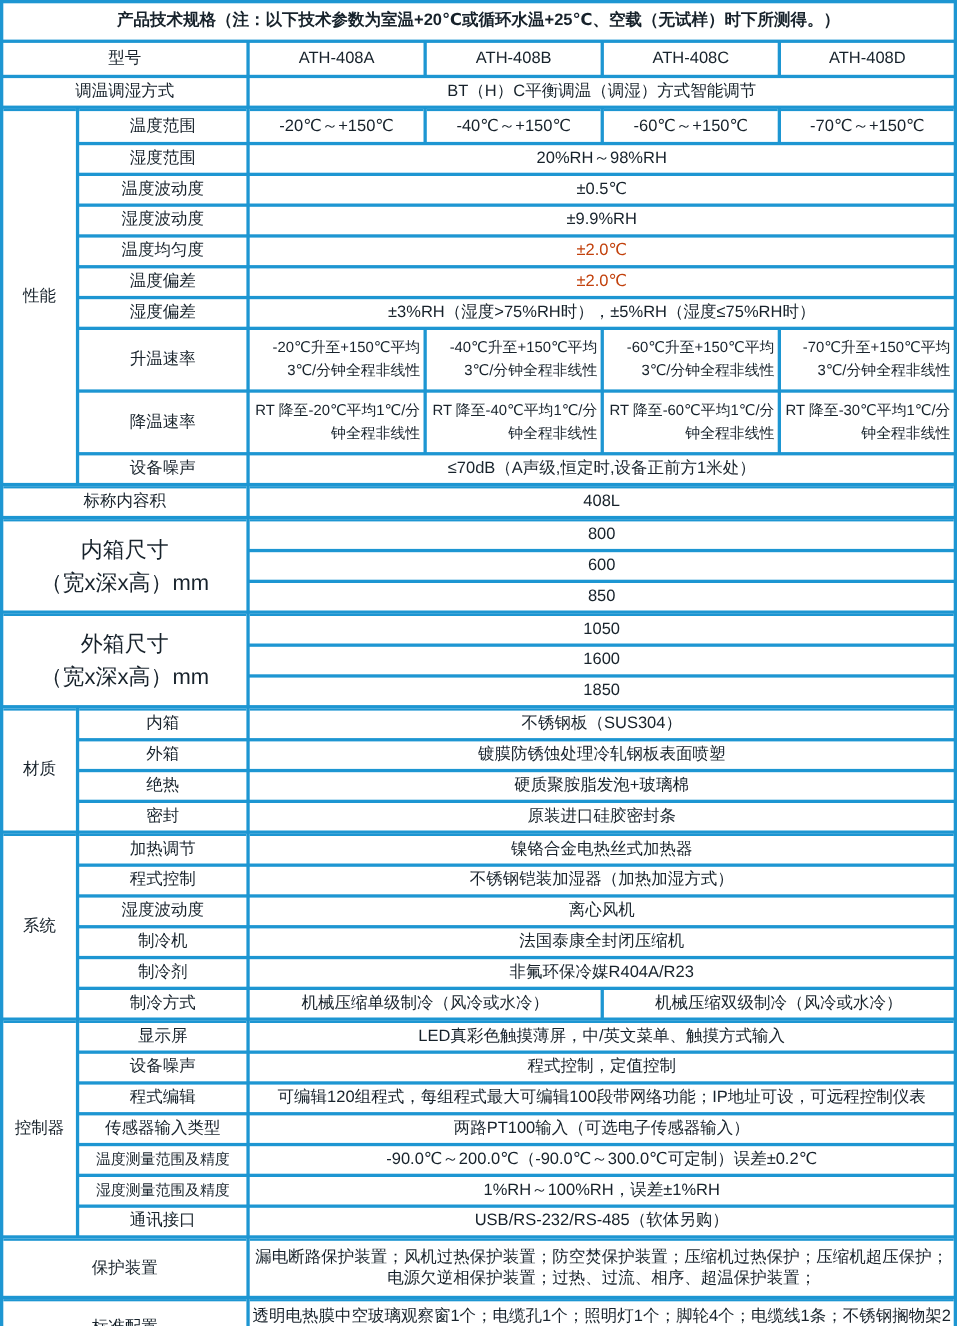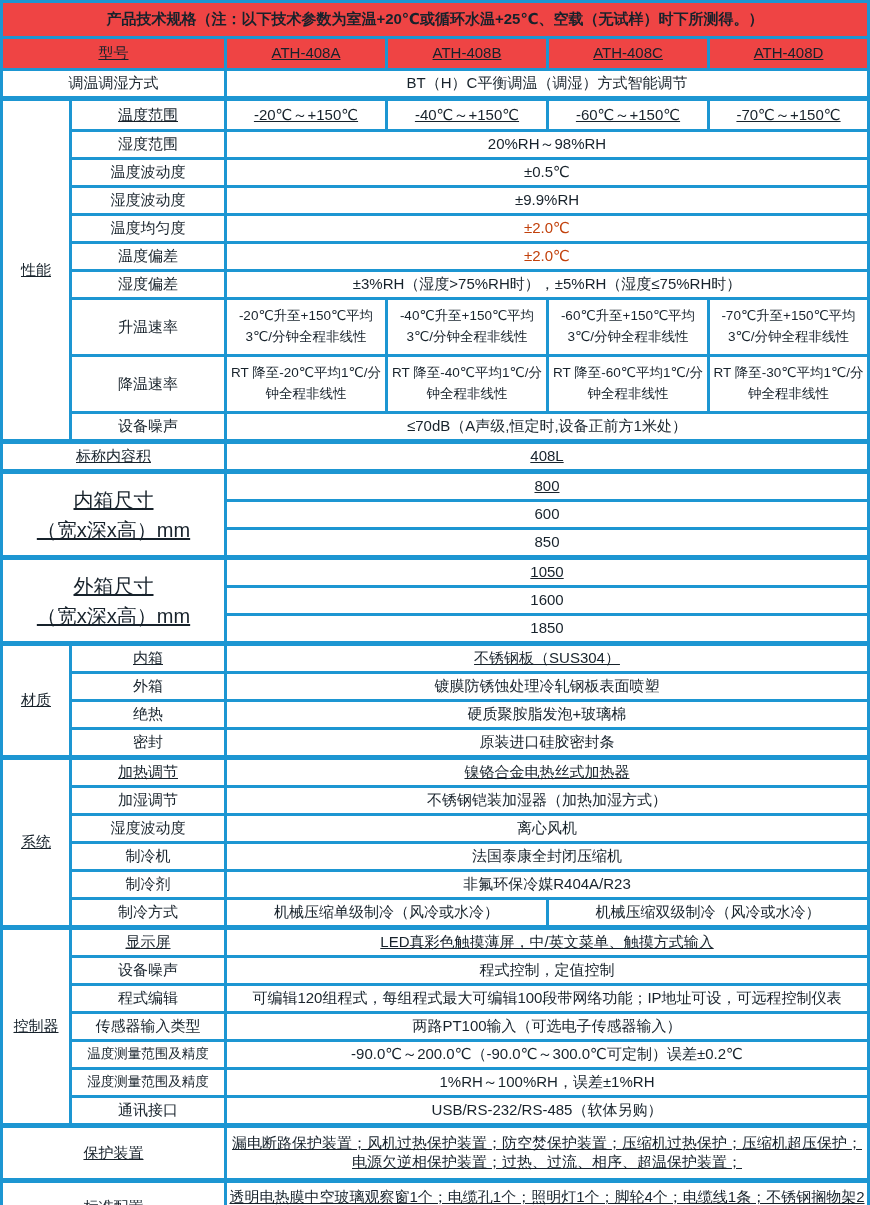--- a/index.html
+++ b/index.html
@@ -1,29 +1,29 @@
 <!DOCTYPE html>
 <html><head>
 <meta charset="utf-8">
 <style>
   html,body{margin:0;padding:0;background:#fff;}
   body{font-family:"Liberation Sans","DejaVu Sans",sans-serif;}
   .spec-wrap{width:870px;}
   table.spec{width:870px;border-collapse:separate;border-spacing:3px;background:#1d96d2;table-layout:fixed;}
   td{background:#ffffff;text-align:center;vertical-align:middle;font-size:15px;color:#17222b;
      padding:1px 2px;height:23px;overflow:hidden;line-height:1.25;}
-  td.hdr{background:#ef4444;}
+  td.hdr{background:#ffffff;}
   tr.title-row td{height:31px;font-weight:bold;font-size:15px;}
-  tr.model-row td{height:27px;text-decoration:underline;}
+  tr.model-row td{height:27px;}
   tr.range-row td{height:26px;}
   tr.rate-row td{height:50px;}
-  td.rate-cell{text-align:center;font-size:13.5px;padding:2px 3px;line-height:1.55;}
+  td.rate-cell{text-align:right;font-size:13.5px;padding:2px 3px;line-height:1.55;}
   tr.protect-row td{height:48px;}
   tr.config-row td{height:46px;}
-  tr.sect > td{border-top:2px solid #1d96d2;text-decoration:underline;}
+  tr.sect > td{border-top:2px solid #1d96d2;}
   td.green{color:#c2410c;}
   td.grp{font-size:15px;}
   .lbl2{font-size:20px;line-height:1.5;}
 </style>
 </head>
 <body>
 
 <div class="spec-wrap">
 <table class="spec">
   <colgroup>
@@ -154,21 +154,21 @@
     <td>密封</td>
     <td colspan="4">原装进口硅胶密封条</td>
   </tr>
 
   <tr class="sect">
     <td class="grp" rowspan="6">系统</td>
     <td>加热调节</td>
     <td colspan="4">镍铬合金电热丝式加热器</td>
   </tr>
   <tr>
-    <td>加湿调节</td>
+    <td>程式控制</td>
     <td colspan="4">不锈钢铠装加湿器（加热加湿方式）</td>
   </tr>
   <tr>
     <td>湿度波动度</td>
     <td colspan="4">离心风机</td>
   </tr>
   <tr>
     <td>制冷机</td>
     <td colspan="4">法国泰康全封闭压缩机</td>
   </tr>

